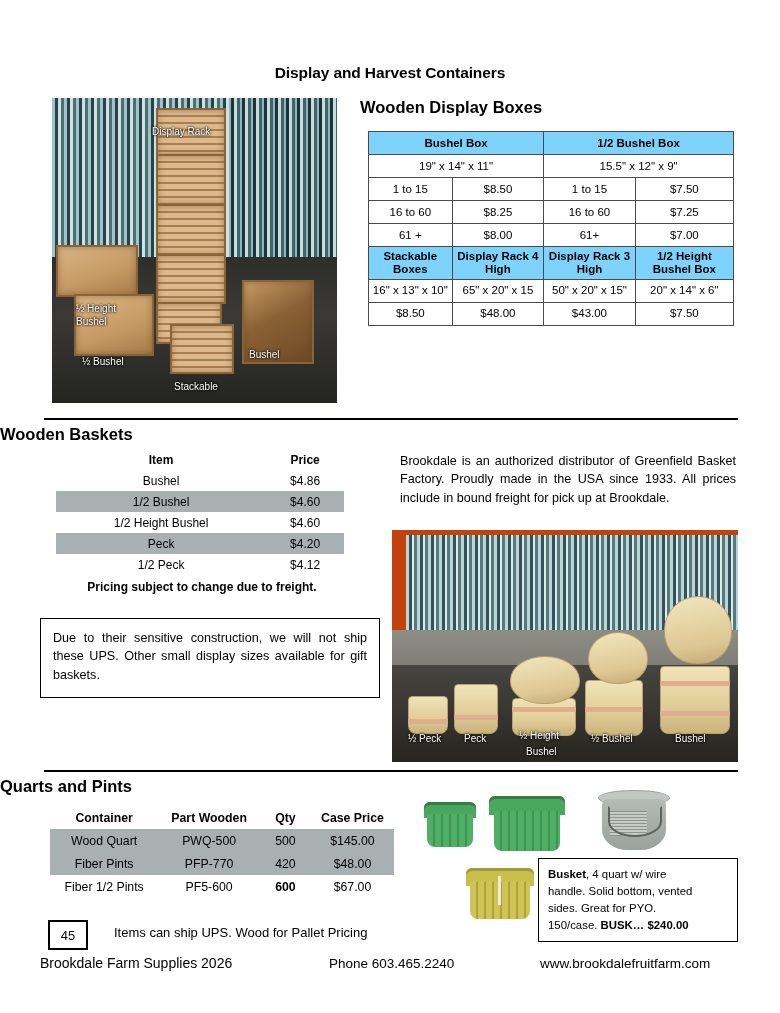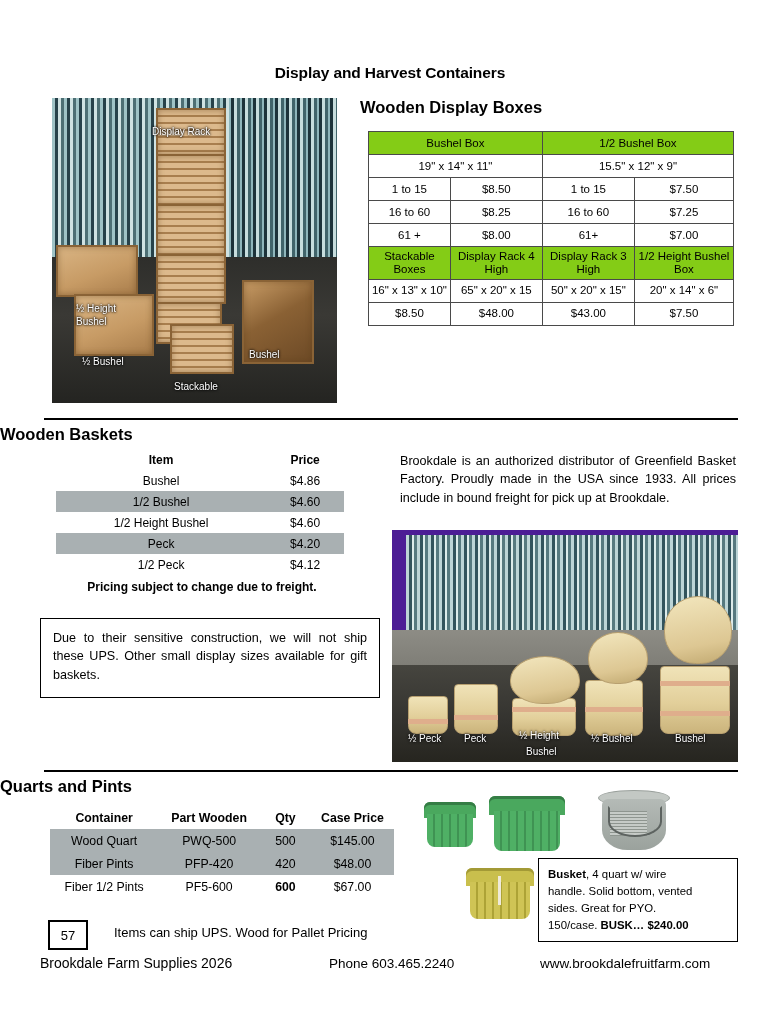--- a/index.html
+++ b/index.html
@@ -104,21 +104,21 @@
     text-shadow: 0 0 3px #000, 0 0 2px #000;
     white-space: nowrap;
   }
 
   
   #photo-baskets {
     position: absolute;
     left: 392px; top: 530px;
     width: 346px; height: 232px;
     overflow: hidden;
-    background: #4c1d95;
+    background: #c2410c;
   }
   #photo-baskets .siding {
     position: absolute;
     left: 4%; top: 2%; width: 96%; height: 52%;
     background:
       repeating-linear-gradient(90deg,
         #bcd4d6 0px, #bcd4d6 3px,
         #32535c 3px, #32535c 6px,
         #dcebea 6px, #dcebea 8px,
         #56797f 8px, #56797f 11px);
@@ -163,22 +163,22 @@
   }
   #tbl-display-boxes td {
     border: 1px solid #4a4a4a;
     text-align: center;
     padding: 3px 2px;
     height: 16px;
     line-height: 1.12;
     background: #ffffff;
   }
   #tbl-display-boxes td.hd {
-    background: #84cc16;
-    font-weight: normal;
+    background: #7dd3fc;
+    font-weight: bold;
   }
 
   
   #baskets-heading { position: absolute; left: 0; top: 425px; width: 780px; }
   #tbl-baskets {
     position: absolute;
     left: 56px; top: 449px;
     width: 288px;
     border-collapse: collapse;
     font-size: 12px;
@@ -502,21 +502,21 @@
       <th style="width:82px">Case Price</th>
     </tr>
     <tr class="alt">
       <td>Wood Quart</td>
       <td>PWQ-500</td>
       <td>500</td>
       <td>$145.00</td>
     </tr>
     <tr class="alt">
       <td>Fiber Pints</td>
-      <td>PFP-420</td>
+      <td>PFP-770</td>
       <td>420</td>
       <td>$48.00</td>
     </tr>
     <tr>
       <td>Fiber 1/2 Pints</td>
       <td>PF5-600</td>
       <td class="b">600</td>
       <td>$67.00</td>
     </tr>
   </tbody>
@@ -551,20 +551,20 @@
   <div id="busket-box">
     <div class="inner">
       <b>Busket</b><span>, 4 quart w/ wire</span><br>
       <span>handle. Solid bottom, vented</span><br>
       <span>sides. Great for PYO.</span><br>
       <span>150/case. </span><b>BUSK… $240.00</b>
     </div>
   </div>
 
   <div id="page-number-box">
-    <span>57</span>
+    <span>45</span>
   </div>
   <div id="ups-ship-note">Items can ship UPS. Wood for Pallet Pricing</div>
   <div id="footer-company">Brookdale Farm Supplies 2026</div>
   <div id="footer-phone">Phone 603.465.2240</div>
   <div id="footer-web">www.brookdalefruitfarm.com</div>
 
 </div>
 
 </body></html>

